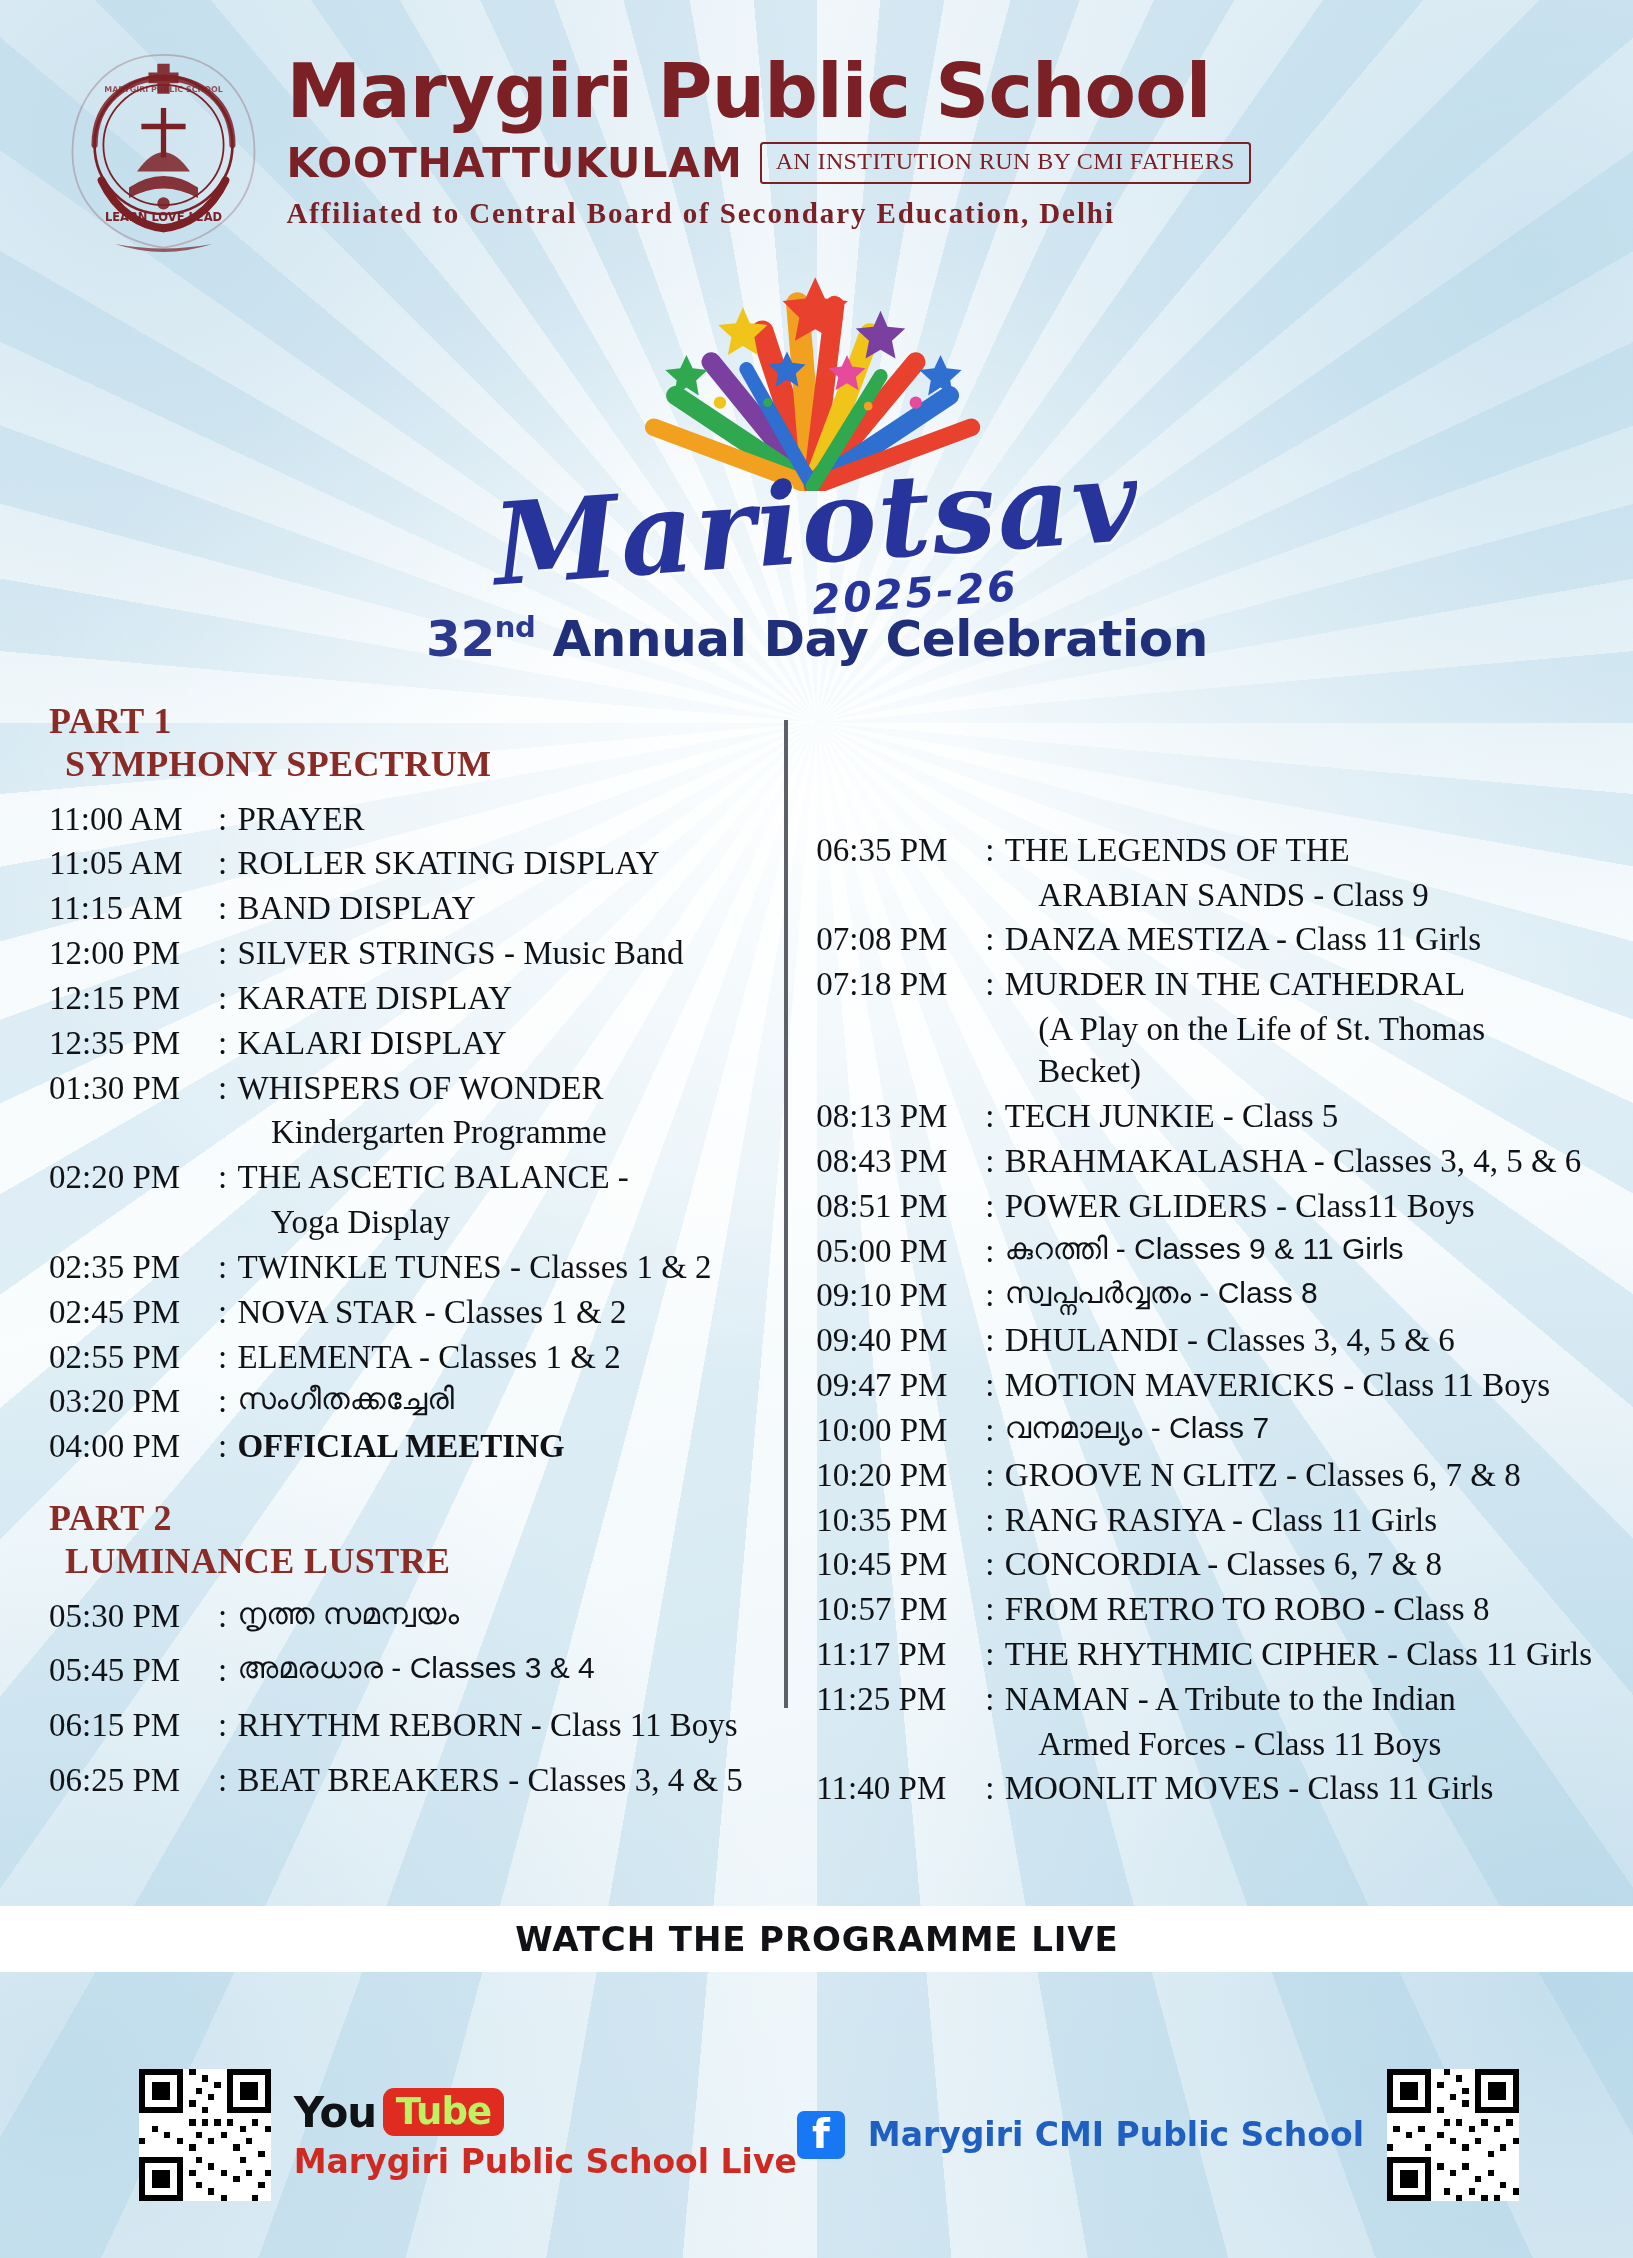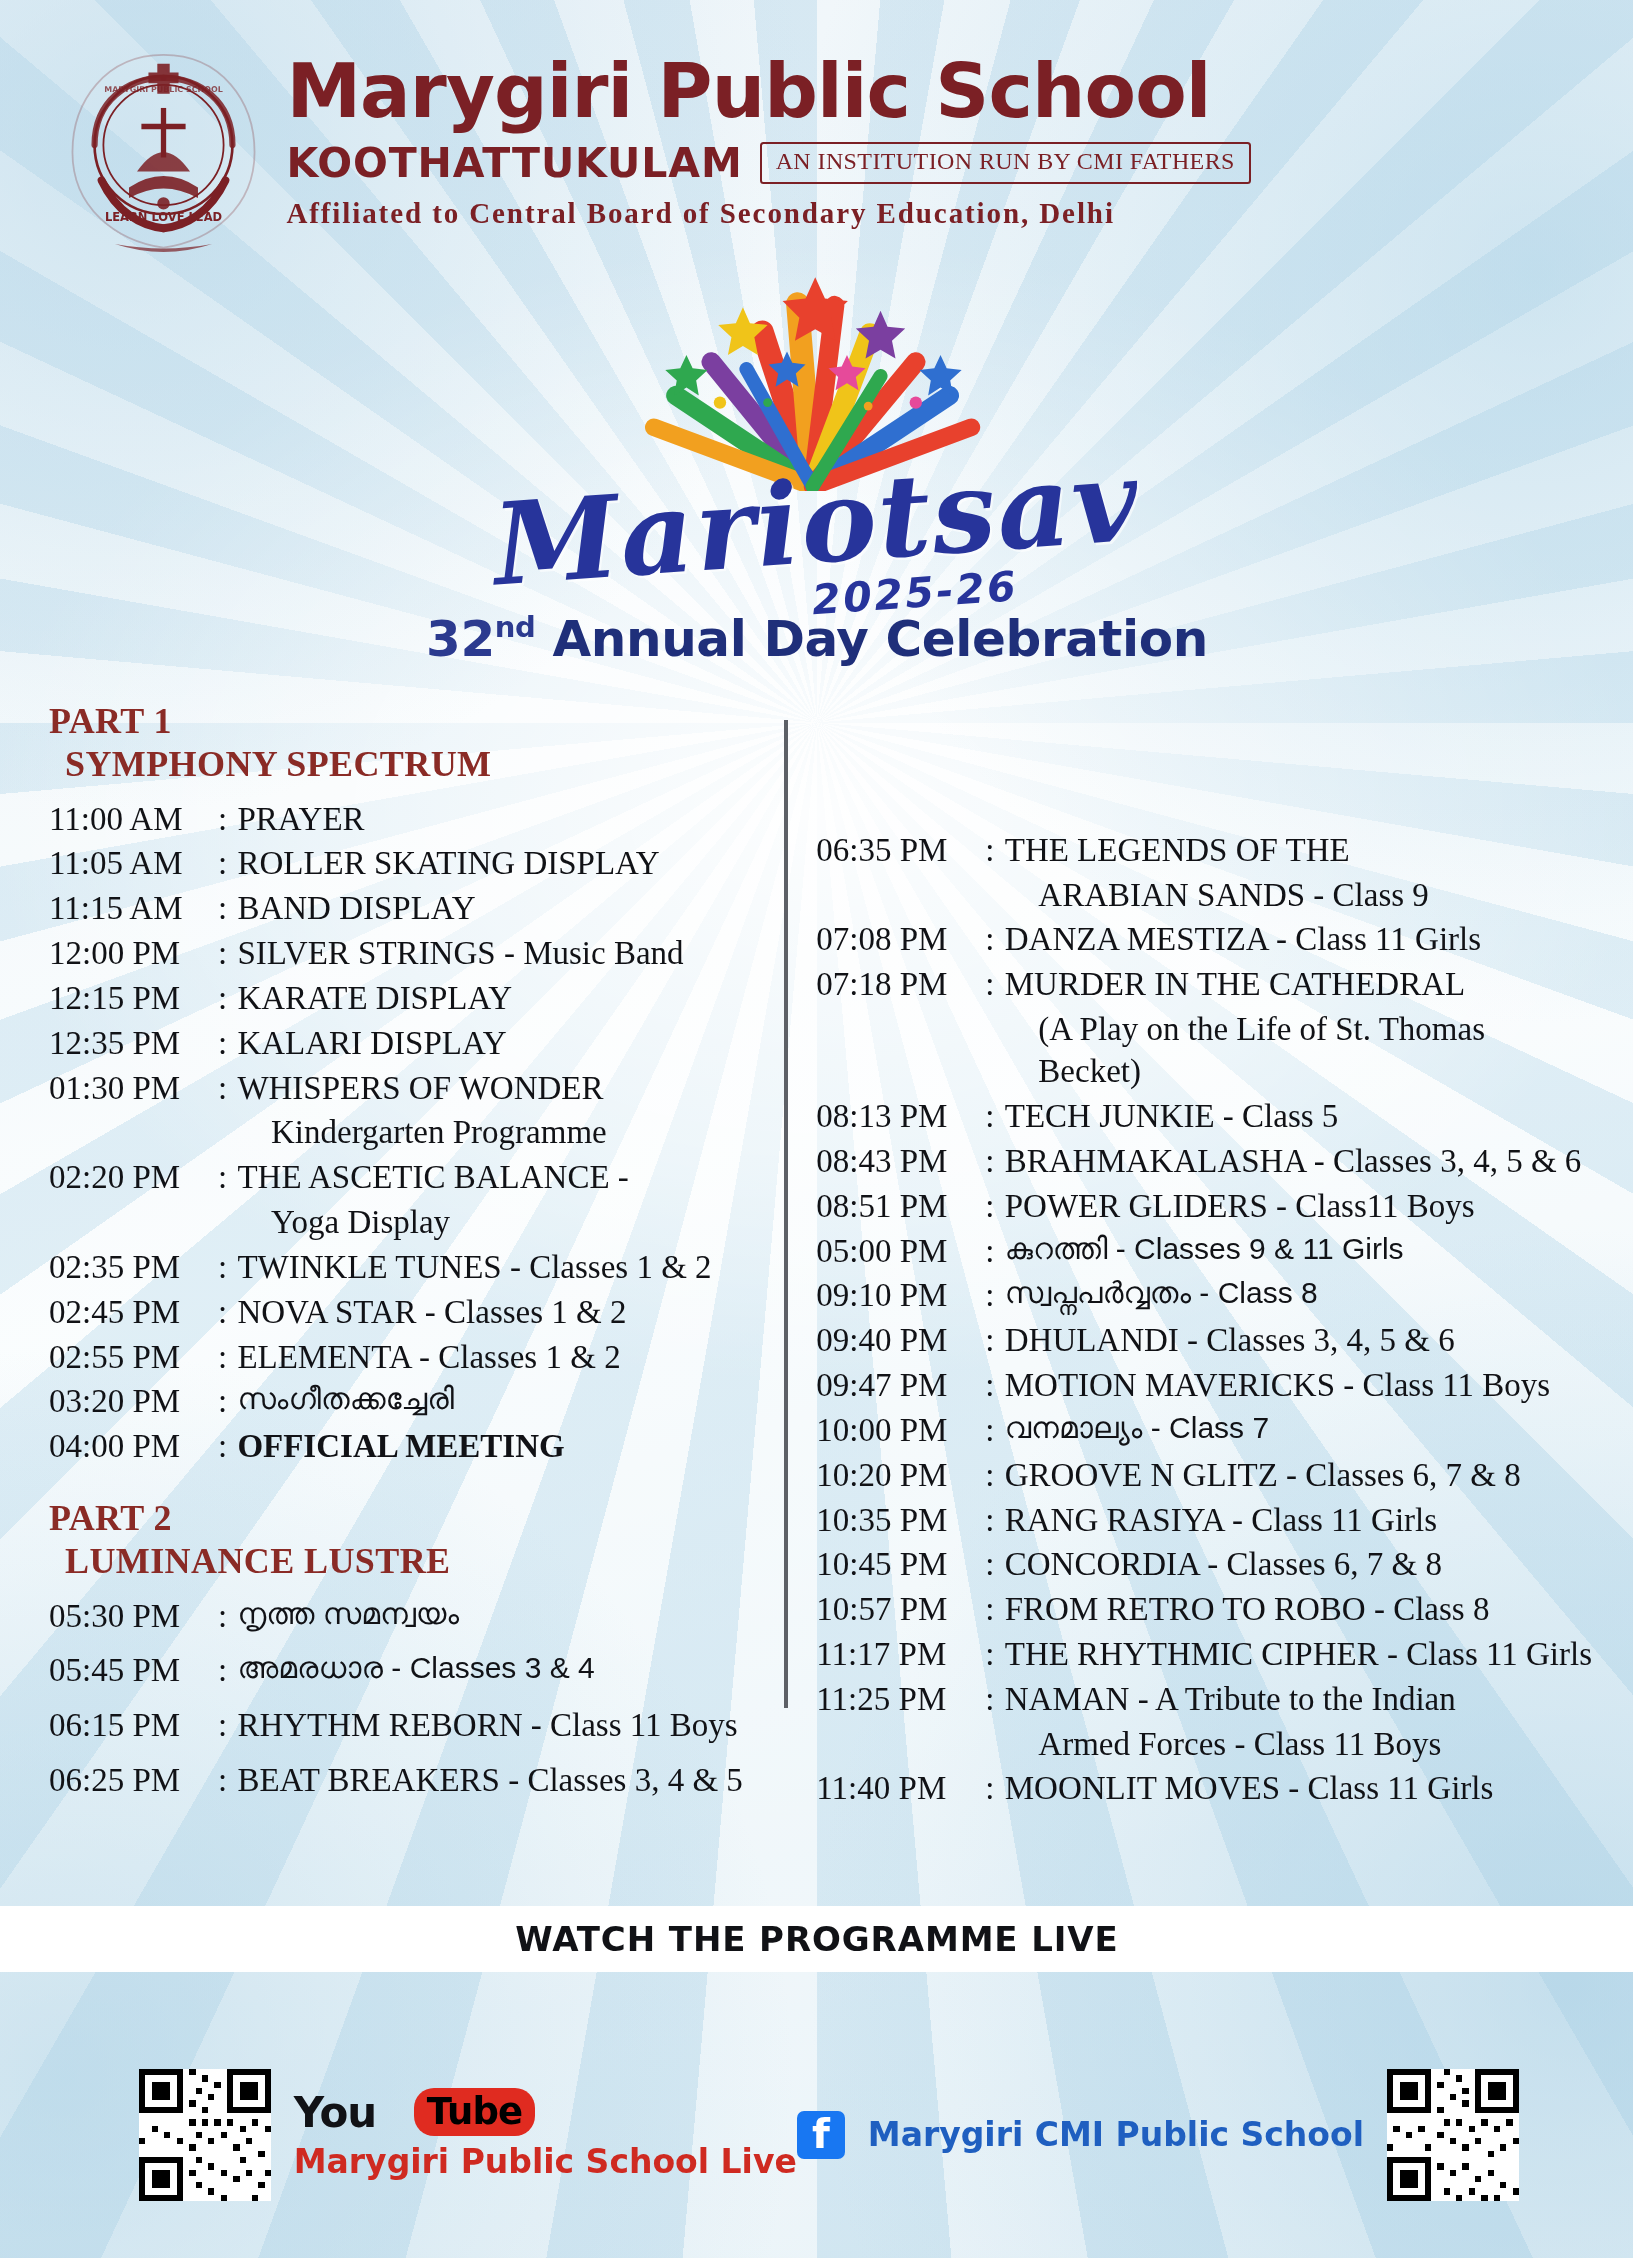--- a/index.html
+++ b/index.html
@@ -247,25 +247,24 @@
     font-size: 42px;
     color: #111216;
     letter-spacing: -0.9px;
     display: flex;
     align-items: center;
     gap: 7px;
   }
   .yt-badge {
     display: inline-block;
     background: #e02b20;
-    color: #000000;
-    border-radius: 20px;
+    color: #bef264;
+    border-radius: 11px;
     padding: 1.8px 12.4px 3.5px 12.4px;
     font-size: 37px;
-    margin-left: 31px;
   }
   .yt-name {
     font-family: "DejaVu Sans", sans-serif;
     font-weight: bold;
     font-size: 33px;
     color: #cf2a21;
     margin-top: 5.3px;
   }
   .fb-block { display: flex; align-items: center; gap: 16px; }
   .fb-icon {

